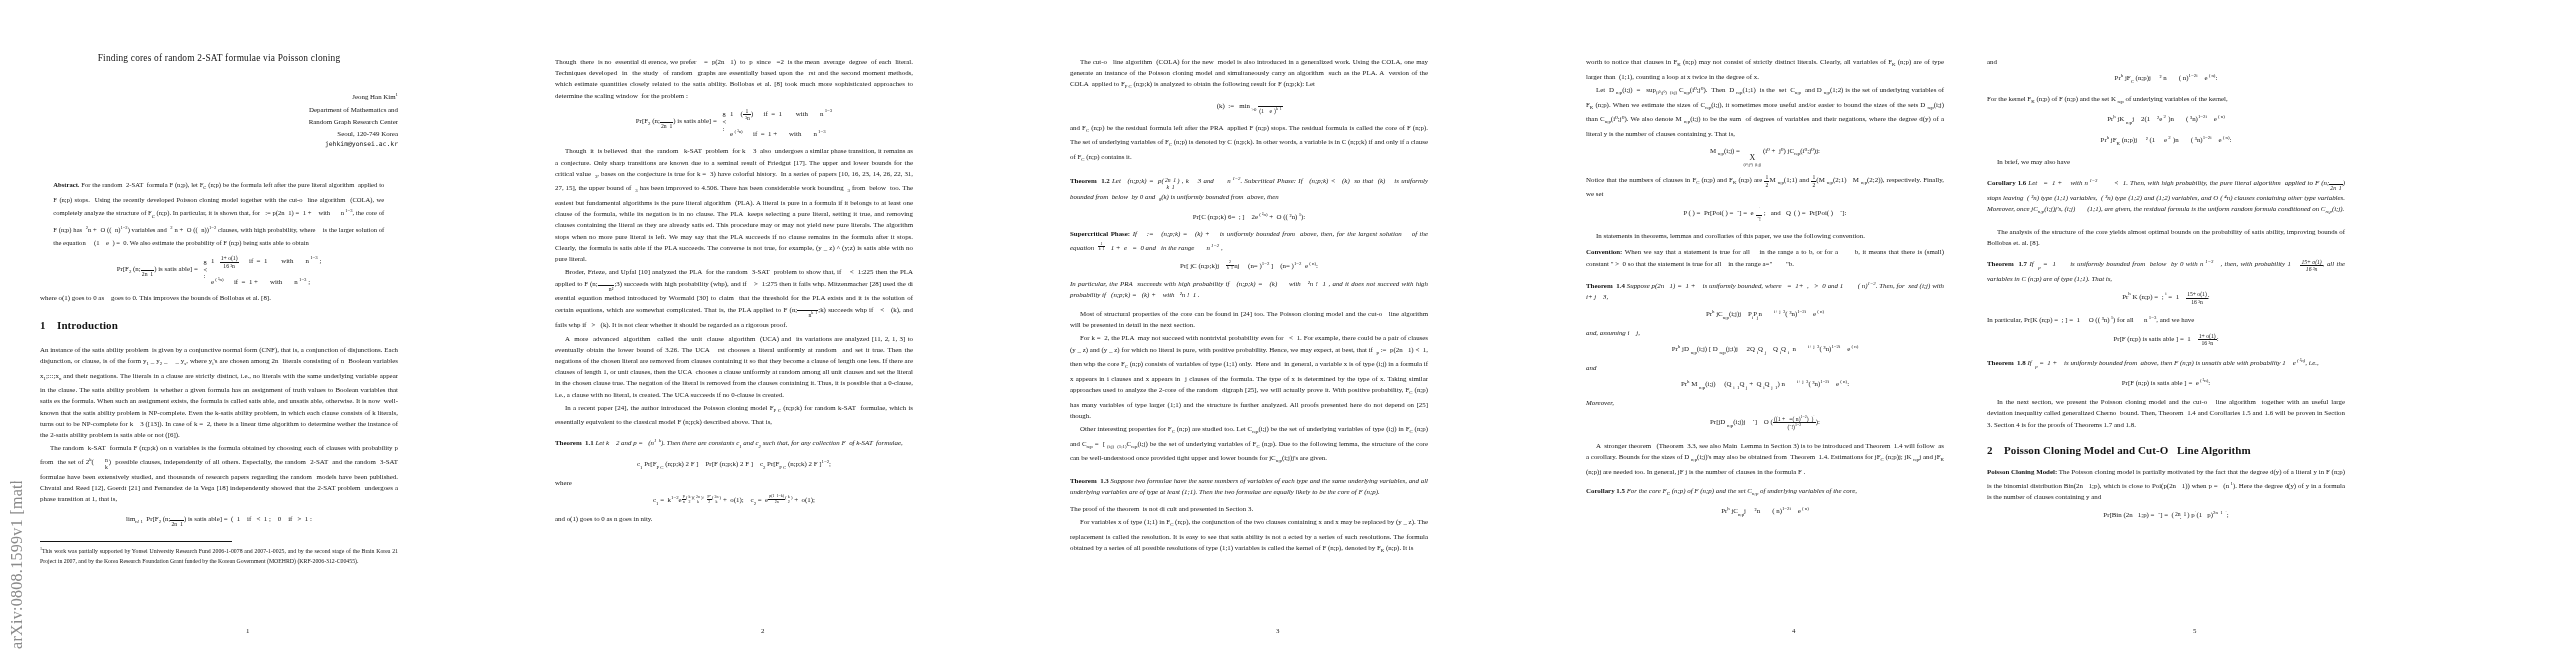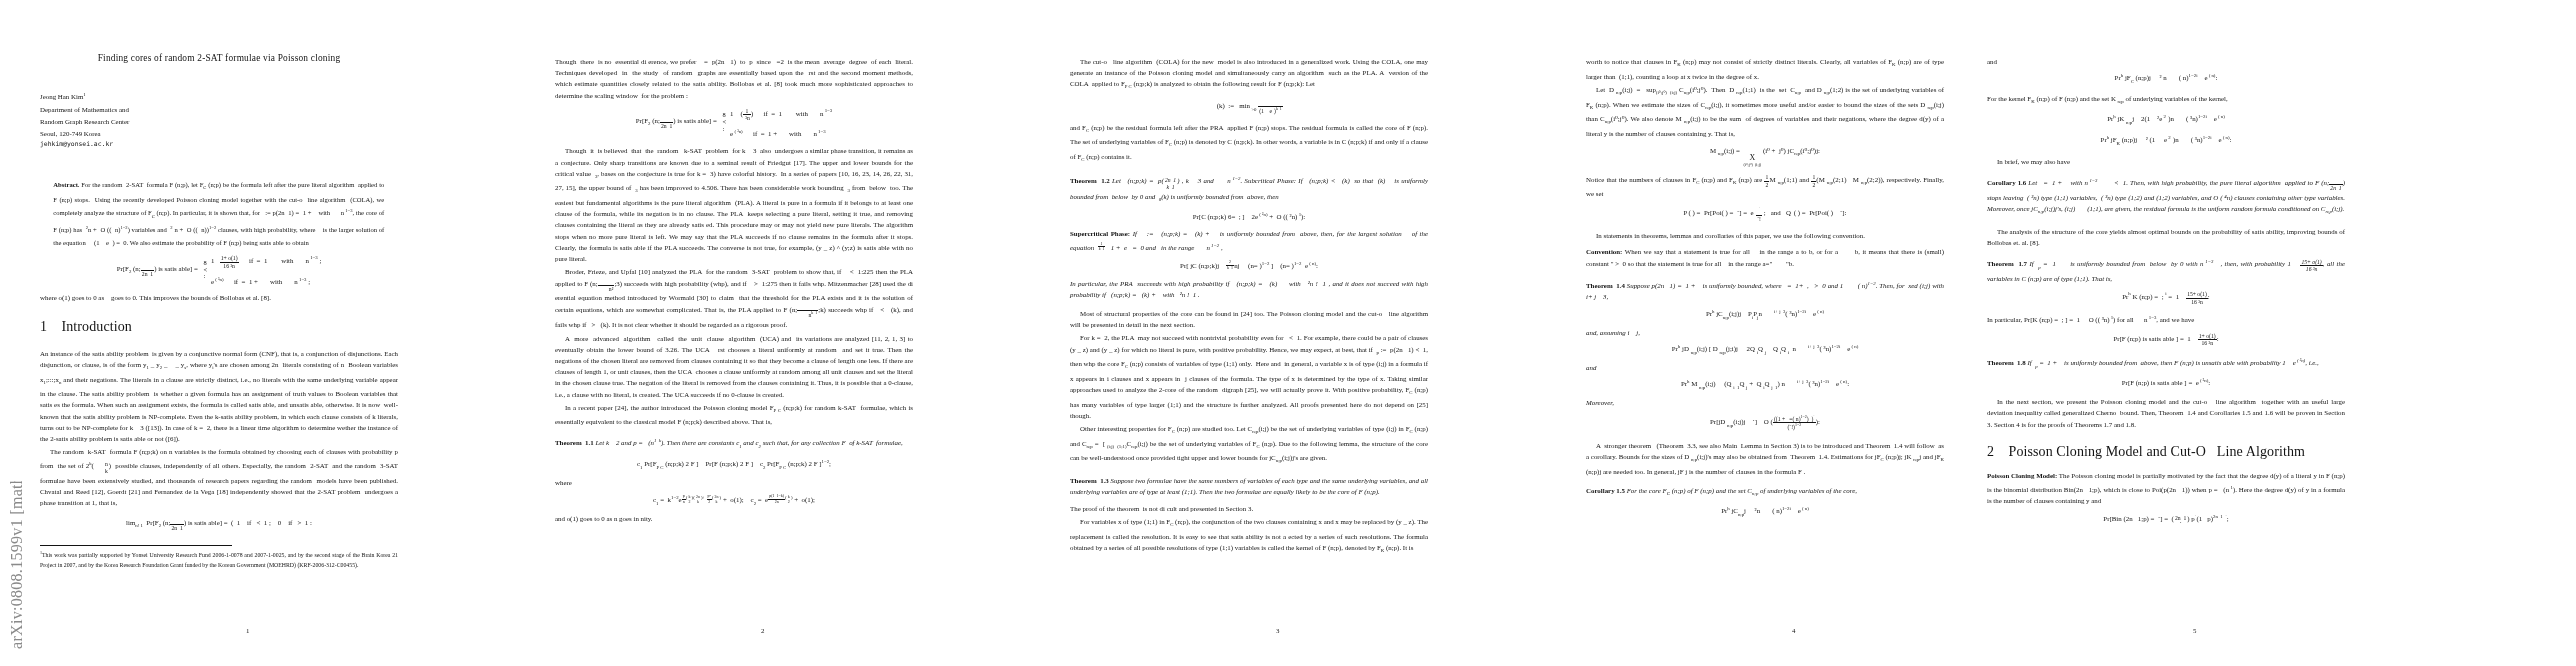--- a/index.html
+++ b/index.html
@@ -1,29 +1,29 @@
 <!DOCTYPE html>
 <html style="font-size:9px"><head>
 <meta charset="utf-8">
 <style>
   html,body{margin:0;padding:0;background:#ffffff;}
   body{width:2576px;height:667px;position:relative;overflow:hidden;
        font-family:"Liberation Serif","DejaVu Serif",serif;color:#131313;}
   .page{position:absolute;top:0;height:481px;width:515px;background:#fff;}
   .content{margin-left:40px;width:358px;}
   .title{font-size:9.4px;text-align:center;letter-spacing:0.2px;}
-  .centerline{font-size:6.9px;text-align:left;line-height:11.7px;}
+  .centerline{font-size:6.9px;text-align:right;line-height:11.7px;}
   .mono{font-family:"DejaVu Sans Mono","Liberation Mono",monospace;font-size:6.4px;}
   .abstract{margin-left:13.3px;width:331px;font-size:6.6px;line-height:11.2px;
             text-align:justify;white-space:pre-wrap;}
   .para{font-size:6.9px;line-height:11.2px;text-align:justify;white-space:pre-wrap;}
   .ind{text-indent:10px;}
   .it{font-style:italic;}
   .lead{font-weight:700;font-style:normal;}
-  .h1{font-size:14px;font-weight:400;white-space:pre-wrap;letter-spacing:0.1px;}
+  .h1{font-size:11px;font-weight:700;white-space:pre-wrap;letter-spacing:0.1px;}
   .eq{font-size:6.9px;text-align:center;white-space:pre-wrap;line-height:1.4;}
   .eqcases{display:flex;align-items:center;justify-content:center;gap:3.9px;
            font-size:6.9px;white-space:pre-wrap;}
   .brace{display:flex;flex-direction:column;justify-content:center;font-size:6.4px;
          line-height:6.7px;color:#131313;}
   .rows{display:flex;flex-direction:column;gap:7.2px;text-align:left;}
   sup{font-size:.70em;}
   sub{font-size:.70em;}
   .frac{display:inline-block;vertical-align:-0.75em;text-align:center;}
   .frac .num{display:block;border-bottom:0.6px solid #131313;padding:0 1.1px;

